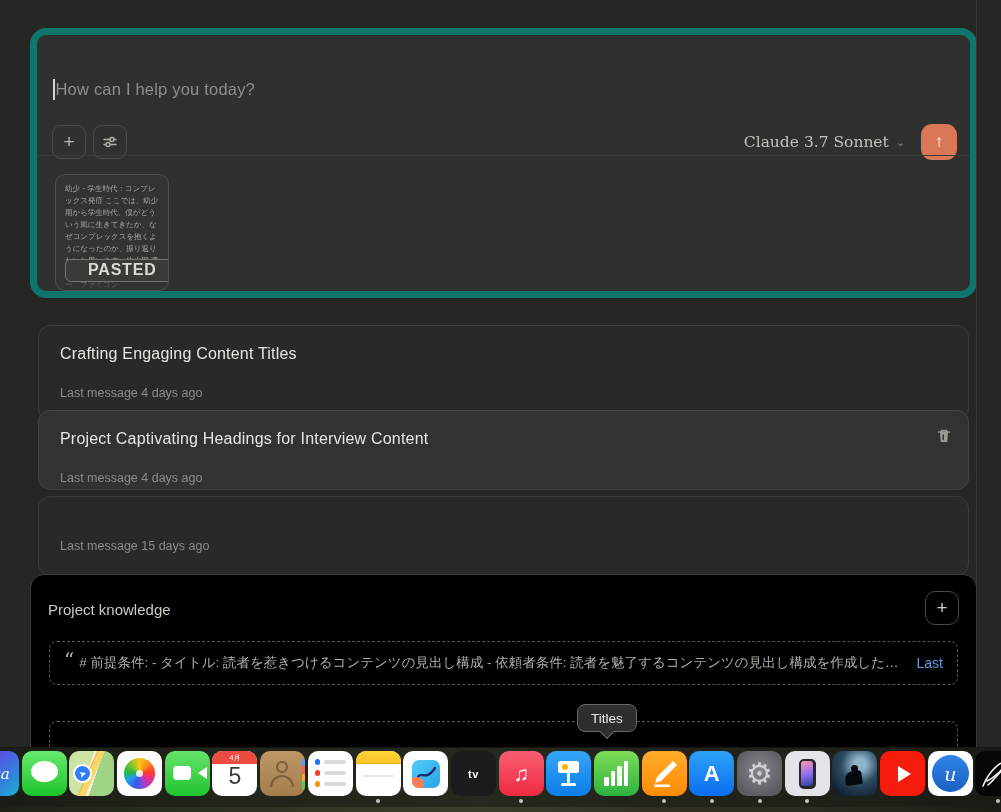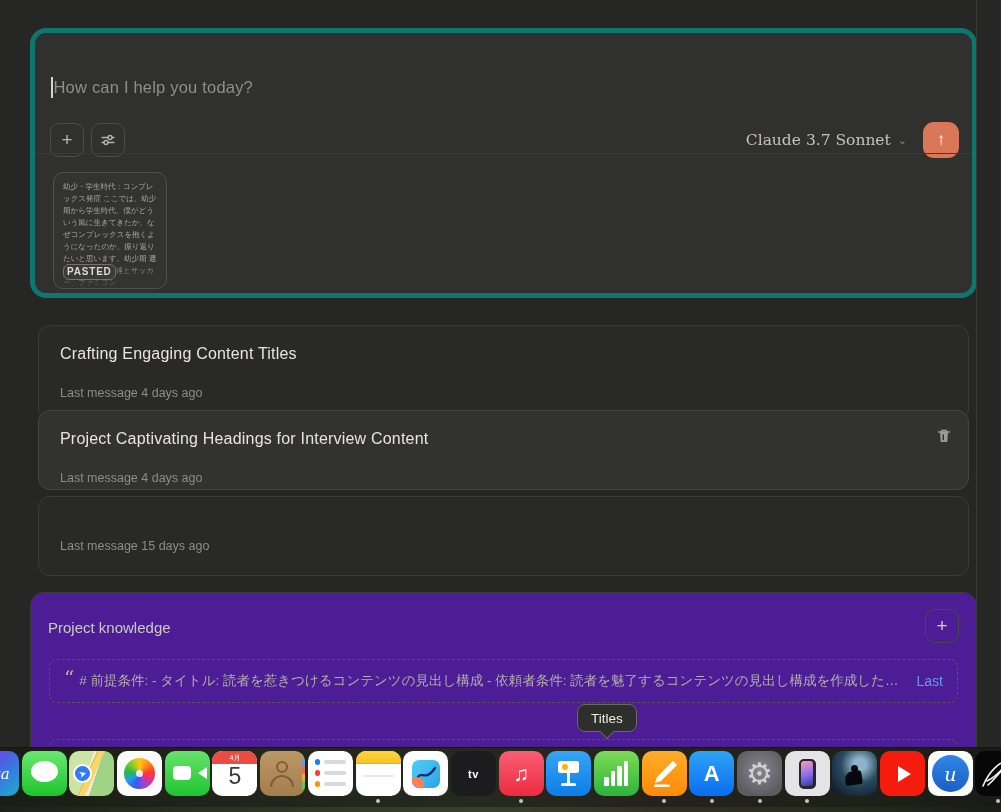--- a/index.html
+++ b/index.html
@@ -4,21 +4,21 @@
 <style>
   * { margin:0; padding:0; box-sizing:border-box; }
   html,body { width:1001px; height:812px; overflow:hidden; background:#262624;
     font-family:"Liberation Sans", sans-serif; }
   .window { position:absolute; left:0; top:0; width:1001px; height:747px;
     background:#262624; overflow:hidden; }
   .right-line { position:absolute; left:976px; top:0; width:1px; height:747px; background:#3a3a36; }
 
   
   .composer { position:absolute; left:30px; top:28px; width:947px; height:270px;
-    background:#30302e; border:5px solid #0f766e; border-radius:16px; }
+    background:#30302e; border:7px solid #0f766e; border-radius:16px; }
   .prompt { position:absolute; left:16px; top:44px; right:20px; font-size:16.5px;
     color:#8f8e87; letter-spacing:.2px; display:flex; align-items:center; }
   .caret { display:inline-block; width:1.5px; height:21px; background:#d6d4cc; margin-right:1px; }
   .ctrl-row { position:absolute; left:15px; right:13px; top:76px; height:62px;
     display:flex; align-items:center; }
   .sq-btn { width:34px; height:34px; border:1px solid #4c4c46; border-radius:9px;
     background:transparent; color:#b8b6ae; display:flex; align-items:center; justify-content:center;
     font-size:19px; margin-right:7px; cursor:pointer; }
   .spacer { flex:1; }
   .model-sel { display:flex; align-items:center; gap:7px; color:#c6c2b9;
@@ -27,34 +27,34 @@
   .send-btn { width:36px; height:36px; border:none; border-radius:11px; background:#d97757;
     color:#fff; font-size:17px; font-weight:bold; display:flex; align-items:center;
     justify-content:center; cursor:pointer; }
   .comp-divider { position:absolute; left:0; right:0; top:120px; height:1px; background:#3b3b37; }
   .attach { position:absolute; left:18px; top:139px; width:114px; height:117px;
     background:#333331; border:1px solid #51514b; border-radius:10px; overflow:hidden; }
   .attach-text { padding:8px 9px; font-size:7.5px; line-height:12px; color:#aba9a1;
     -webkit-mask-image:linear-gradient(180deg,#000 70%,transparent 100%);
             mask-image:linear-gradient(180deg,#000 70%,transparent 100%); }
   .pasted-badge { position:absolute; left:9px; bottom:8px; background:#3a3a37;
-    border:1.5px solid #74736c; border-radius:6px; padding:1px 3px 2px;
-    font-size:10px; font-weight:bold; letter-spacing:.8px; color:#dcdad2; }
+    border:1.5px solid #74736c; border-radius:6px; padding:1px 22px 2px;
+    font-size:16px; font-weight:bold; letter-spacing:.8px; color:#dcdad2; }
 
   
   .conv-card { position:absolute; left:38px; width:931px; border-radius:12px;
     background:#292927; border:1px solid #3b3b37; padding:19px 21px; cursor:pointer; }
   .conv-card.hovered { background:#323230; border-color:#45453f; }
   .conv-title { font-size:16px; color:#e8e5de; letter-spacing:.2px; }
   .conv-meta { font-size:12.5px; color:#8d8c85; margin-top:23px; }
   .trash { position:absolute; right:16px; top:17px; width:16px; height:16px; cursor:pointer; }
 
   
-  .pk-card { position:absolute; left:30px; top:592px; width:947px; height:200px;
-    background:#4c1d95; border:1px solid #3b3b37; border-radius:14px; }
+  .pk-card { position:absolute; left:30px; top:574px; width:947px; height:200px;
+    background:#000000; border:1px solid #3b3b37; border-radius:14px; }
   .pk-title { position:absolute; left:17px; top:26px; font-size:15px; color:#cdcac2; }
   .pk-add { position:absolute; right:17px; top:16px; width:34px; height:34px;
     border:1px solid #4a4a44; border-radius:10px; background:transparent; color:#cfccc4;
     font-size:19px; display:flex; align-items:center; justify-content:center; cursor:pointer; }
   .pk-quote-row { position:absolute; left:18px; right:18px; top:66px; height:44px;
     border:1px dashed #56564f; border-radius:8px; display:flex; align-items:center;
     padding:0 14px; cursor:pointer; }
   .q-mark { font-family:"DejaVu Serif",serif; font-size:20px; color:#b5b2aa;
     line-height:10px; margin-right:5px; align-self:flex-start; padding-top:13px; }
   .q-text { flex:1; font-size:13.5px; color:#b3b0a8; white-space:nowrap; overflow:hidden;

